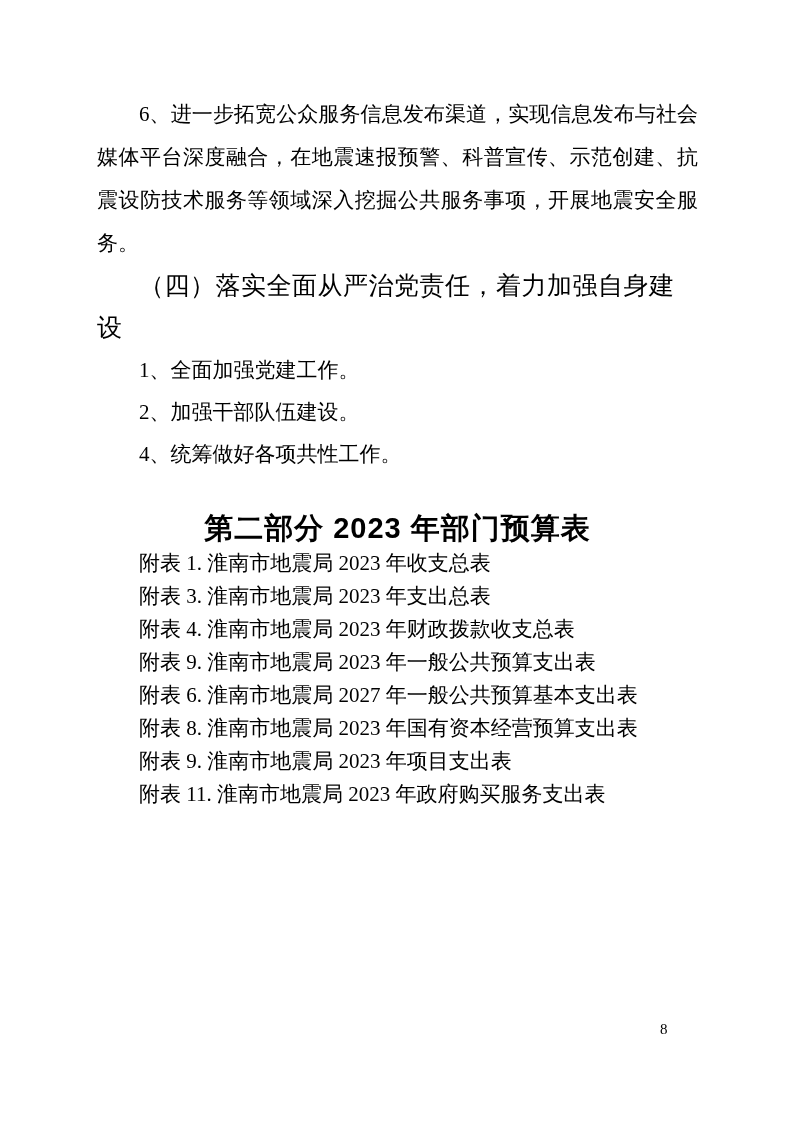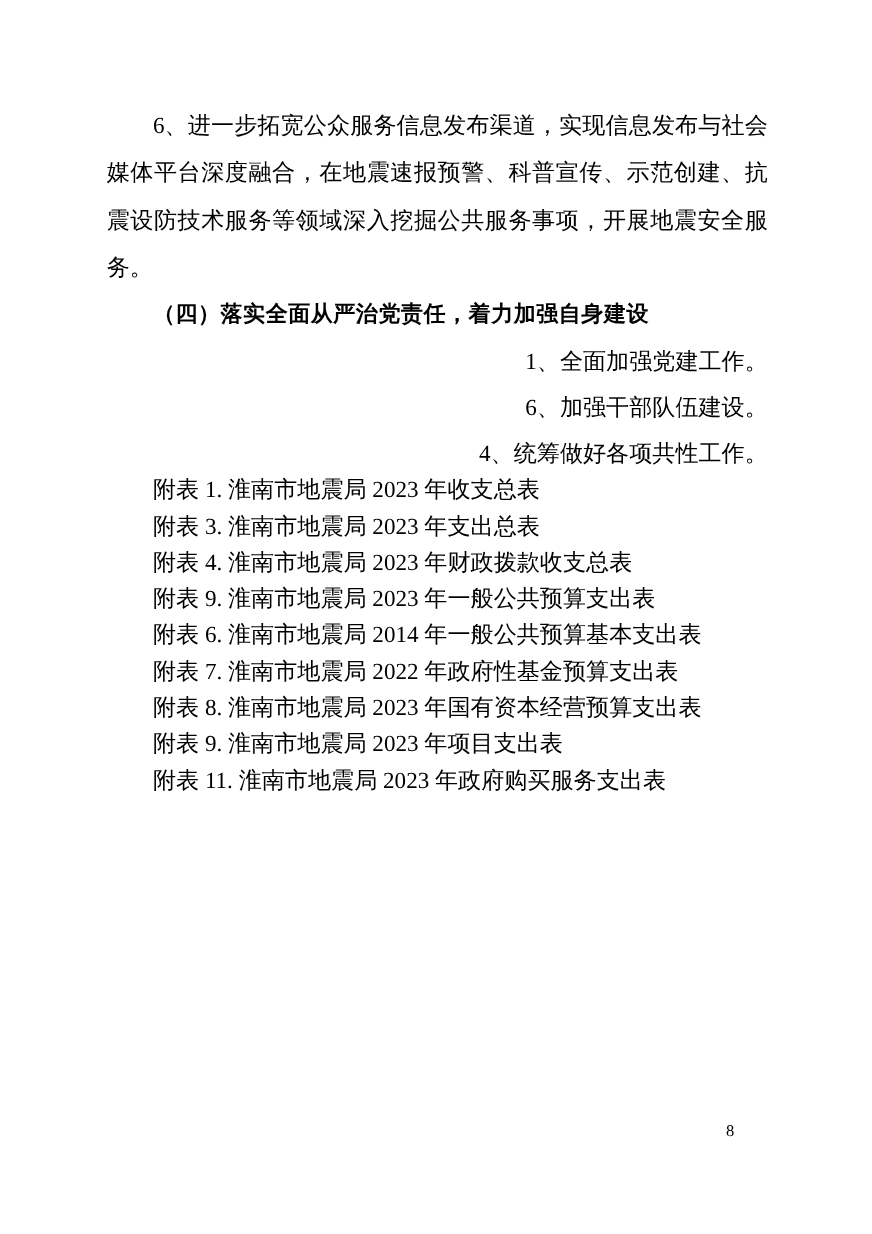--- a/index.html
+++ b/index.html
@@ -26,31 +26,30 @@
   .body-text {
     font-size: 21px;
     line-height: 43px;
   }
   .justified {
     text-align: justify;
     text-justify: inter-character;
   }
   .indent2 { text-indent: 42px; }
   .section-heading {
-    font-size: 20px;
+    font-size: 25px;
     line-height: 42px;
-    font-weight: bold;
+    font-weight: normal;
     text-indent: 42px;
     letter-spacing: 0.5px;
   }
   .numbered-items p {
     font-size: 21px;
     line-height: 42px;
     text-indent: 42px;
-    text-align: right;
   }
   .part-title {
     margin: 30px 0 0 0;
     font-family: "Liberation Sans", "DejaVu Sans", sans-serif;
     font-weight: 700;
     font-size: 29px;
     line-height: 46px;
     text-align: center;
     letter-spacing: 1px;
   }
@@ -75,33 +74,33 @@
 
 <div class="page">
   <div class="content">
 
     <p class="body-text justified indent2">6、进一步拓宽公众服务信息发布渠道，实现信息发布与社会媒体平台深度融合，在地震速报预警、科普宣传、示范创建、抗震设防技术服务等领域深入挖掘公共服务事项，开展地震安全服务。</p>
 
     <p class="section-heading">（四）落实全面从严治党责任，着力加强自身建设</p>
 
     <div class="numbered-items">
       <p>1、全面加强党建工作。</p>
-      <p>6、加强干部队伍建设。</p>
+      <p>2、加强干部队伍建设。</p>
       <p>4、统筹做好各项共性工作。</p>
     </div>
 
+    <h1 class="part-title">第二部分 2023 年部门预算表</h1>
 
 
     <div class="appendix-list">
       <p>附表 1. 淮南市地震局 2023 年收支总表</p>
       <p>附表 3. 淮南市地震局 2023 年支出总表</p>
       <p>附表 4. 淮南市地震局 2023 年财政拨款收支总表</p>
       <p>附表 9. 淮南市地震局 2023 年一般公共预算支出表</p>
-      <p>附表 6. 淮南市地震局 2014 年一般公共预算基本支出表</p>
-      <p>附表 7. 淮南市地震局 2022 年政府性基金预算支出表</p>
+      <p>附表 6. 淮南市地震局 2027 年一般公共预算基本支出表</p>
       <p>附表 8. 淮南市地震局 2023 年国有资本经营预算支出表</p>
       <p>附表 9. 淮南市地震局 2023 年项目支出表</p>
       <p>附表 11. 淮南市地震局 2023 年政府购买服务支出表</p>
     </div>
 
   </div>
 
   <div class="page-number">8</div>
 </div>
 

